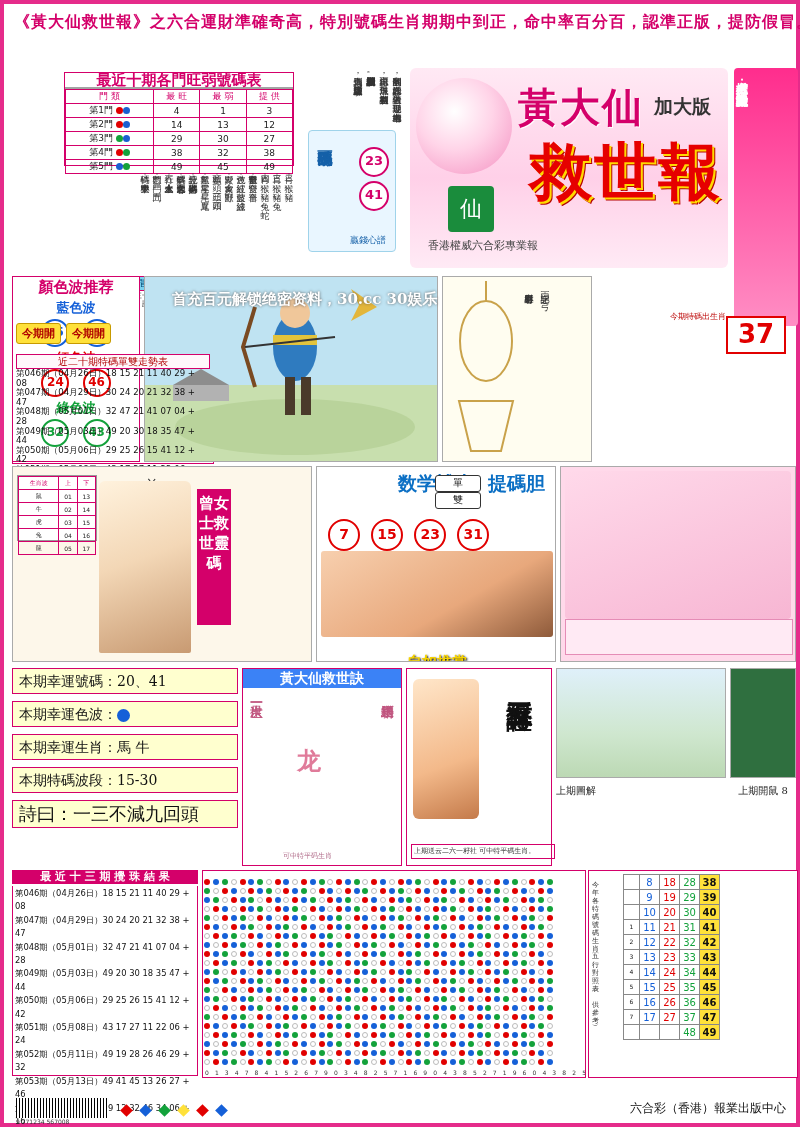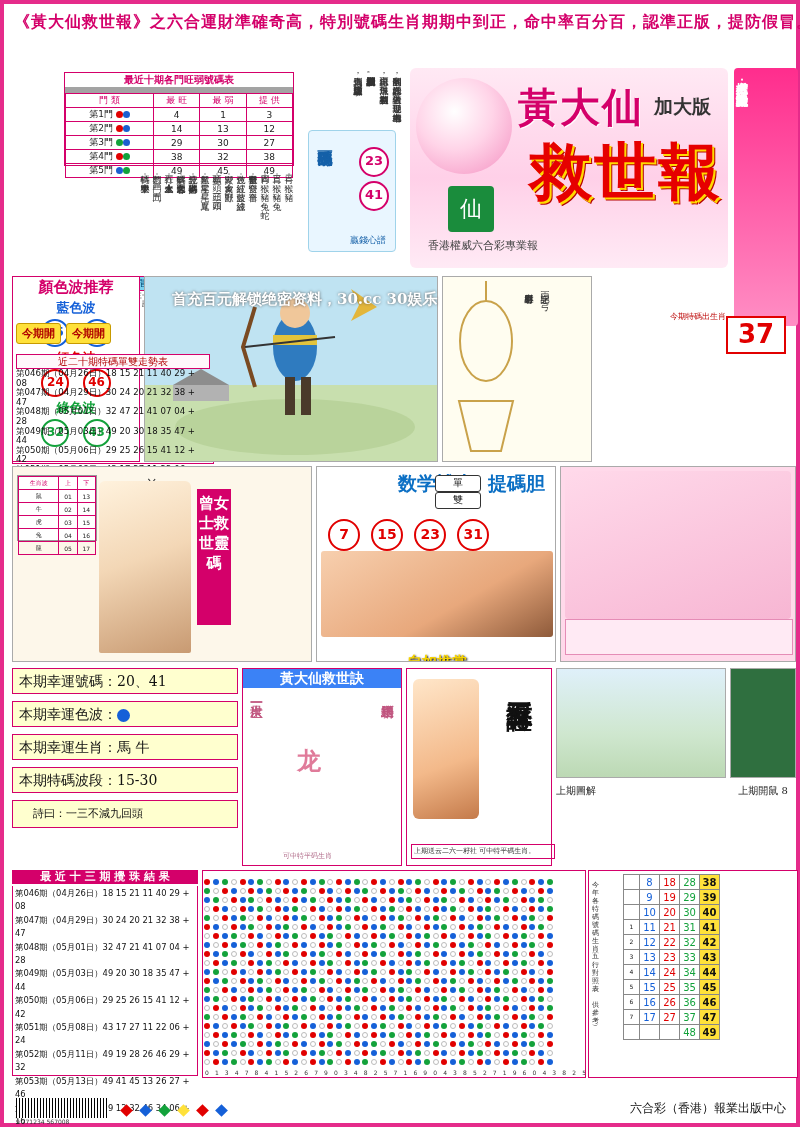--- a/index.html
+++ b/index.html
@@ -32,22 +32,22 @@
   .issue-row .right{position:absolute;right:20px;top:0;}
 
   
   .top-zone{position:absolute;left:8px;top:60px;width:784px;height:205px;}
 
   .tbl-box{
     position:absolute;left:52px;top:8px;width:228px;height:92px;
     border:1px solid #d4006a;background:#fff;
   }
   .tbl-title{
-    text-align:center;font-size:10px;color:#d4006a;font-weight:bold;
-    border-bottom:6px solid #a3a3a3;line-height:14px;
+    text-align:center;font-size:15px;color:#d4006a;font-weight:bold;
+    border-bottom:2px solid #a3a3a3;line-height:14px;
   }
   table.mini{border-collapse:collapse;width:100%;font-size:9px;}
   table.mini td,table.mini th{
     border:1px solid #d4006a;text-align:center;padding:0;height:12px;color:#222;
   }
   table.mini th{color:#d4006a;font-weight:normal;}
   .dot-r{display:inline-block;width:7px;height:7px;border-radius:50%;background:#e10000;vertical-align:middle;}
   .dot-b{display:inline-block;width:7px;height:7px;border-radius:50%;background:#1a5fd0;vertical-align:middle;}
   .dot-g{display:inline-block;width:7px;height:7px;border-radius:50%;background:#13a23b;vertical-align:middle;}
 
@@ -213,22 +213,22 @@
 
   
   .lucky-zone{position:absolute;left:8px;top:664px;width:784px;height:198px;}
   .lucky-box{left:0;top:0;width:226px;height:198px;border:none;}
   .lk-line{
     background:#ffffcf;border:1px solid #d4006a;margin-bottom:7px;height:24px;
     font-size:14px;color:#111;line-height:24px;padding-left:6px;white-space:nowrap;
     font-family:"DejaVu Serif","Liberation Serif",serif;
   }
   .lk-line .blueball{display:inline-block;width:13px;height:13px;border-radius:50%;background:#1560d8;vertical-align:middle;}
-  .poem{background:#ffffcf;border:1px solid #d4006a;height:26px;line-height:26px;padding-left:20px;
-    font-size:11px;font-family:"DejaVu Serif","Liberation Serif",serif;color:#111;}
+  .poem{background:#ffffcf;border:1px solid #d4006a;height:26px;line-height:26px;padding-left:6px;
+    font-size:18px;font-family:"DejaVu Serif","Liberation Serif",serif;color:#111;}
   .pink-box{
     left:230px;top:0;width:160px;height:198px;border:1px solid #d4006a;background:#fff;
   }
   .pb-title{
     background:#3b82f6;color:#fff;text-align:center;font-size:14px;font-weight:bold;line-height:19px;
     font-family:"DejaVu Serif","Liberation Serif",serif;
   }
   .pb-word{
     position:absolute;left:54px;top:76px;font-size:24px;color:#e07b9a;font-weight:bold;
     font-family:"DejaVu Serif","Liberation Serif",serif;

